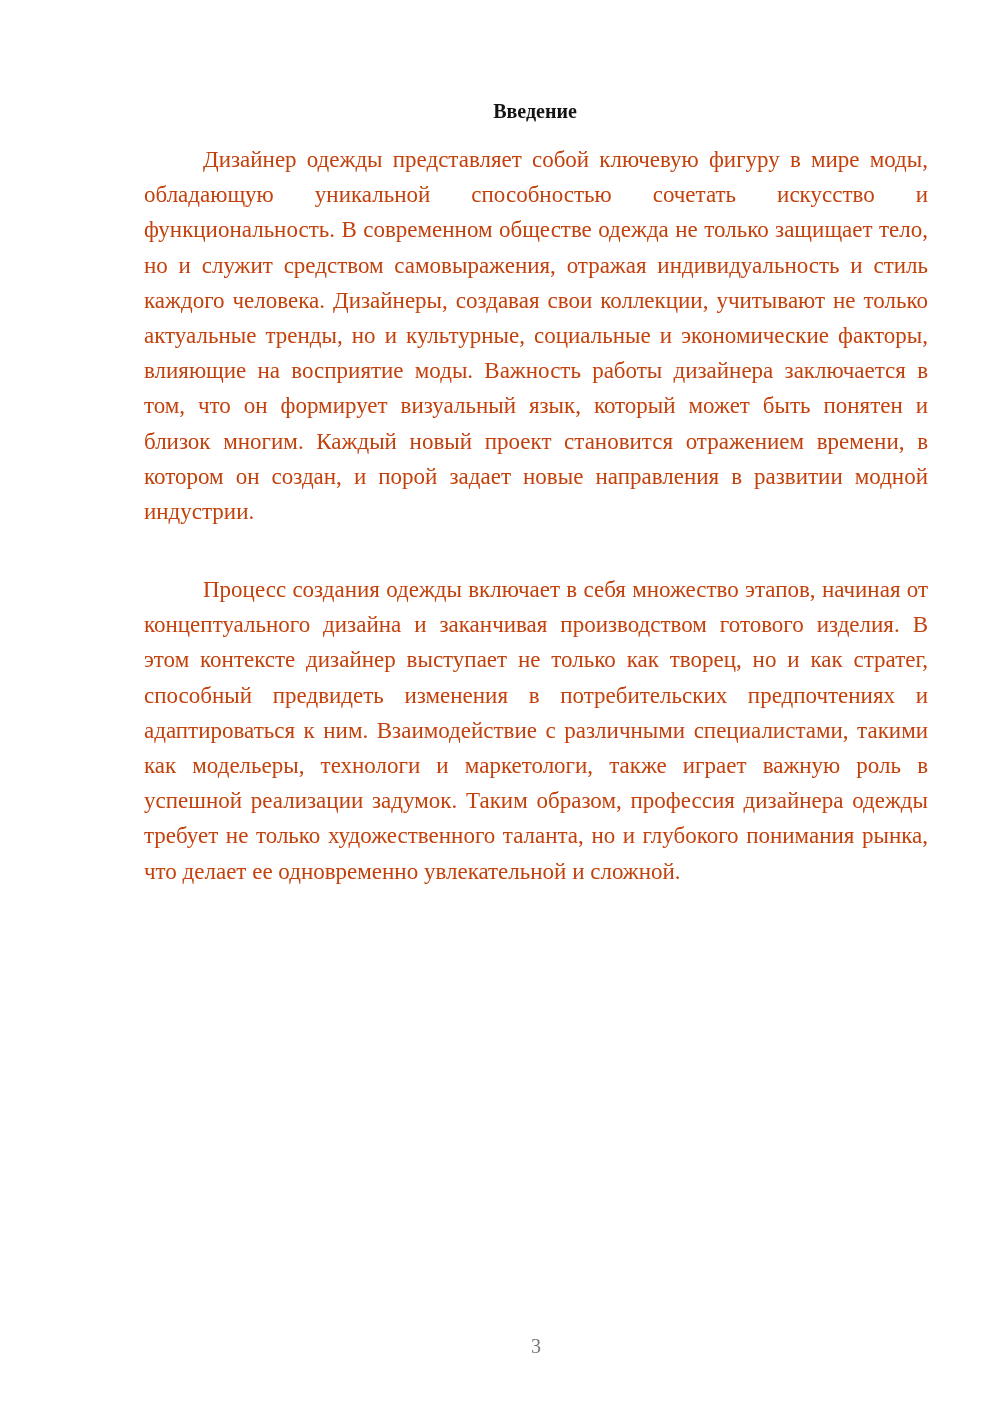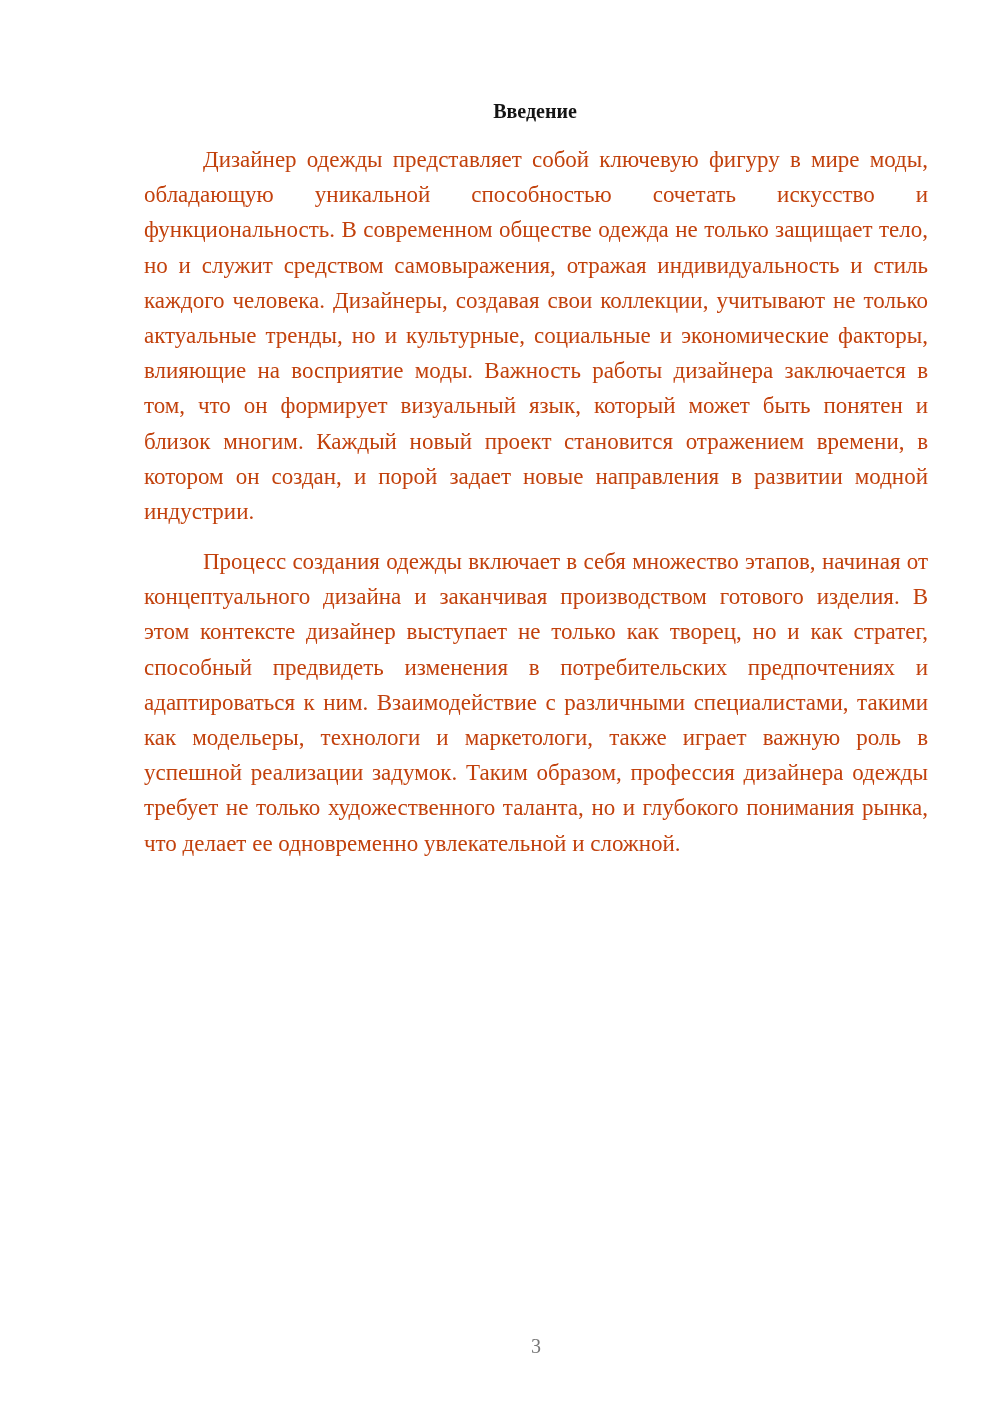--- a/index.html
+++ b/index.html
@@ -43,21 +43,21 @@
       line-height: 35.2px;
       text-align: justify;
       text-align-last: left;
       color: #c2410c;
     }
     .para {
       margin: 0;
       text-indent: 59px;
     }
     .para1 { top: 142px; }
-    .para2 { top: 544px; font-family: Liberation Serif, serif; }
+    .para2 { top: 572px; font-family: Liberation Serif, serif; }
     .page-number {
       position: absolute;
       left: 0;
       width: 1072px;
       top: 1334px;
       text-align: center;
       font-size: 20px;
       line-height: 24px;
       color: #777777;
     }

